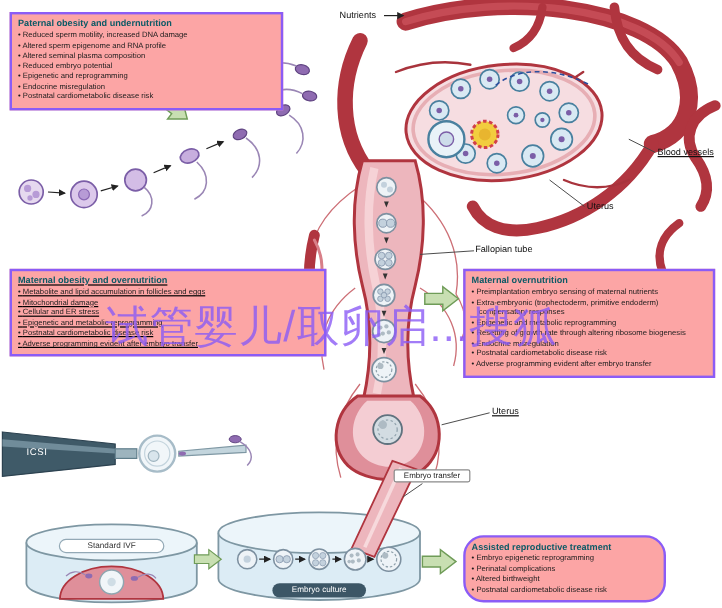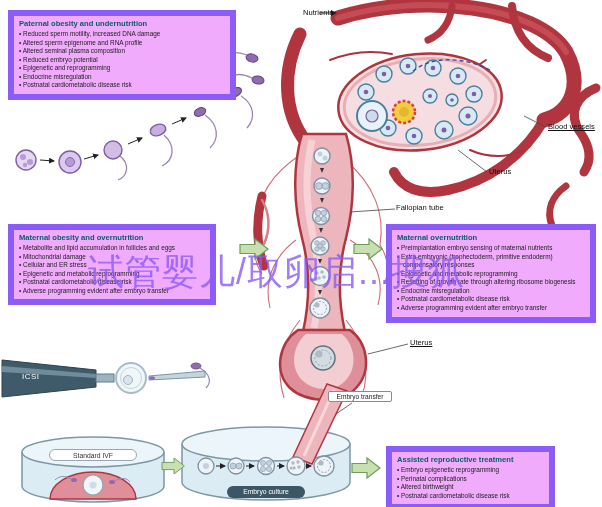--- a/index.html
+++ b/index.html
@@ -2,21 +2,21 @@
 <html><head>
 <meta charset="utf-8">
 <style>
   html,body { margin:0; padding:0; background:#fff; }
   .canvas {
     position:relative; width:602px; height:507px; background:#ffffff;
     overflow:hidden; font-family:"Liberation Sans", sans-serif;
   }
   .art-svg { position:absolute; left:0; top:0; z-index:1; }
   .infobox {
-    position:absolute; background:#f0abfc; border:6px solid #8b5cf6;
+    position:absolute; background:#fca5a5; border:2px solid #8b5cf6;
     padding:3px 5px 4px 5px; z-index:10; box-sizing:border-box;
   }
   .infobox h3 { margin:0 0 2px 0; font-size:7.6px; color:#0c5a66; font-weight:bold; }
   .infobox ul { margin:0; padding:0; list-style:none; }
   .infobox li {
     font-size:6.4px; line-height:1.34; color:#1c1c1c;
     padding-left:6px; text-indent:-6px;
   }
   .infobox li::before { content:"• "; }
   .lbl { position:absolute; font-size:7.6px; color:#111; z-index:10; white-space:nowrap; }
@@ -297,21 +297,21 @@
       <li>Reduced sperm motility, increased DNA damage</li>
       <li>Altered sperm epigenome and RNA profile</li>
       <li>Altered seminal plasma composition</li>
       <li>Reduced embryo potential</li>
       <li>Epigenetic and reprogramming</li>
       <li>Endocrine misregulation</li>
       <li>Postnatal cardiometabolic disease risk</li>
     </ul>
   </div>
 
-  <div class="infobox" style="left:8px; top:224px; width:208px;">
+  <div class="infobox" style="left:8px; top:224px; width:264px;text-decoration:underline;">
     <h3>Maternal obesity and overnutrition</h3>
     <ul>
       <li>Metabolite and lipid accumulation in follicles and eggs</li>
       <li>Mitochondrial damage</li>
       <li>Cellular and ER stress</li>
       <li>Epigenetic and metabolic reprogramming</li>
       <li>Postnatal cardiometabolic disease risk</li>
       <li>Adverse programming evident after embryo transfer</li>
     </ul>
   </div>
@@ -322,31 +322,31 @@
       <li>Preimplantation embryo sensing of maternal nutrients</li>
       <li>Extra-embryonic (trophectoderm, primitive endoderm) compensatory responses</li>
       <li>Epigenetic and metabolic reprogramming</li>
       <li>Resetting of growth rate through altering ribosome biogenesis</li>
       <li>Endocrine misregulation</li>
       <li>Postnatal cardiometabolic disease risk</li>
       <li>Adverse programming evident after embryo transfer</li>
     </ul>
   </div>
 
-  <div class="infobox" style="left:386px; top:446px; width:169px;">
+  <div class="infobox" style="left:386px; top:446px; width:169px;border-radius:17px;">
     <h3>Assisted reproductive treatment</h3>
     <ul>
       <li>Embryo epigenetic reprogramming</li>
       <li>Perinatal complications</li>
       <li>Altered birthweight</li>
       <li>Postnatal cardiometabolic disease risk</li>
     </ul>
   </div>
 
-  <div class="lbl" style="left:283px; top:8px;margin-left:20px;">Nutrients</div>
+  <div class="lbl" style="left:283px; top:8px;">Nutrients</div>
   <div class="lbl" style="left:548px; top:122px;text-decoration:underline;">Blood vessels</div>
   <div class="lbl" style="left:489px; top:167px;">Uterus</div>
   <div class="lbl" style="left:396px; top:203px;">Fallopian tube</div>
   <div class="lbl" style="left:410px; top:338px;text-decoration:underline;">Uterus</div>
 
   <div class="pill pill-transfer">Embryo transfer</div>
   <div class="icsi-lbl">ICSI</div>
   <div class="pill pill-ivf">Standard IVF</div>
   <div class="pill pill-culture">Embryo culture</div>
 

